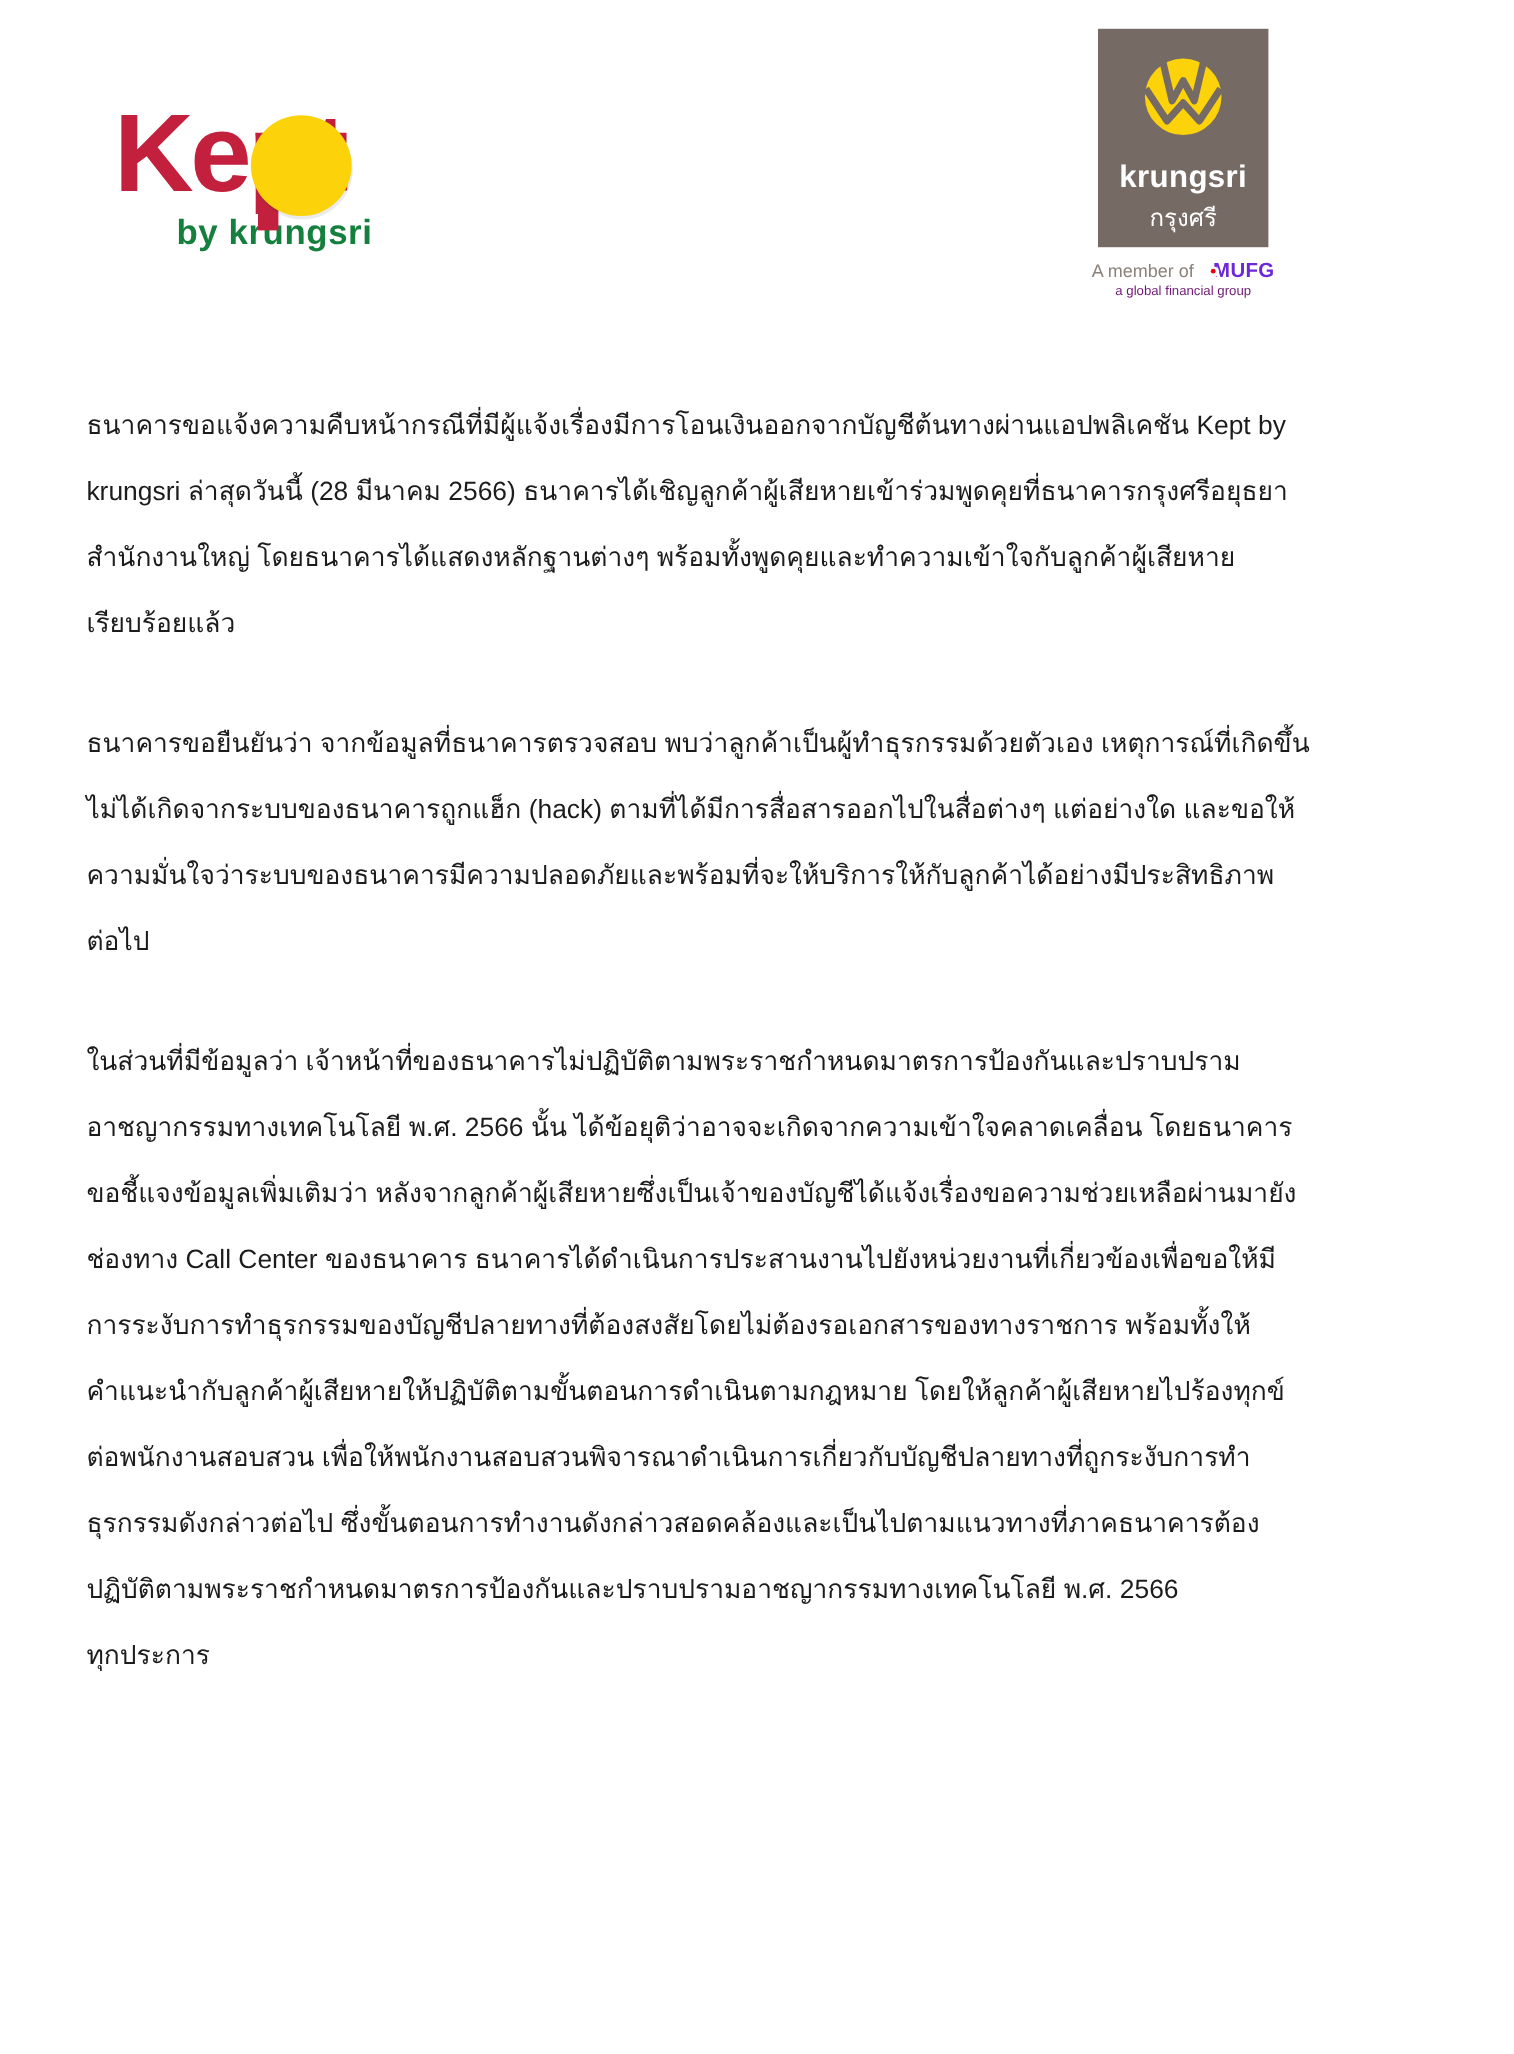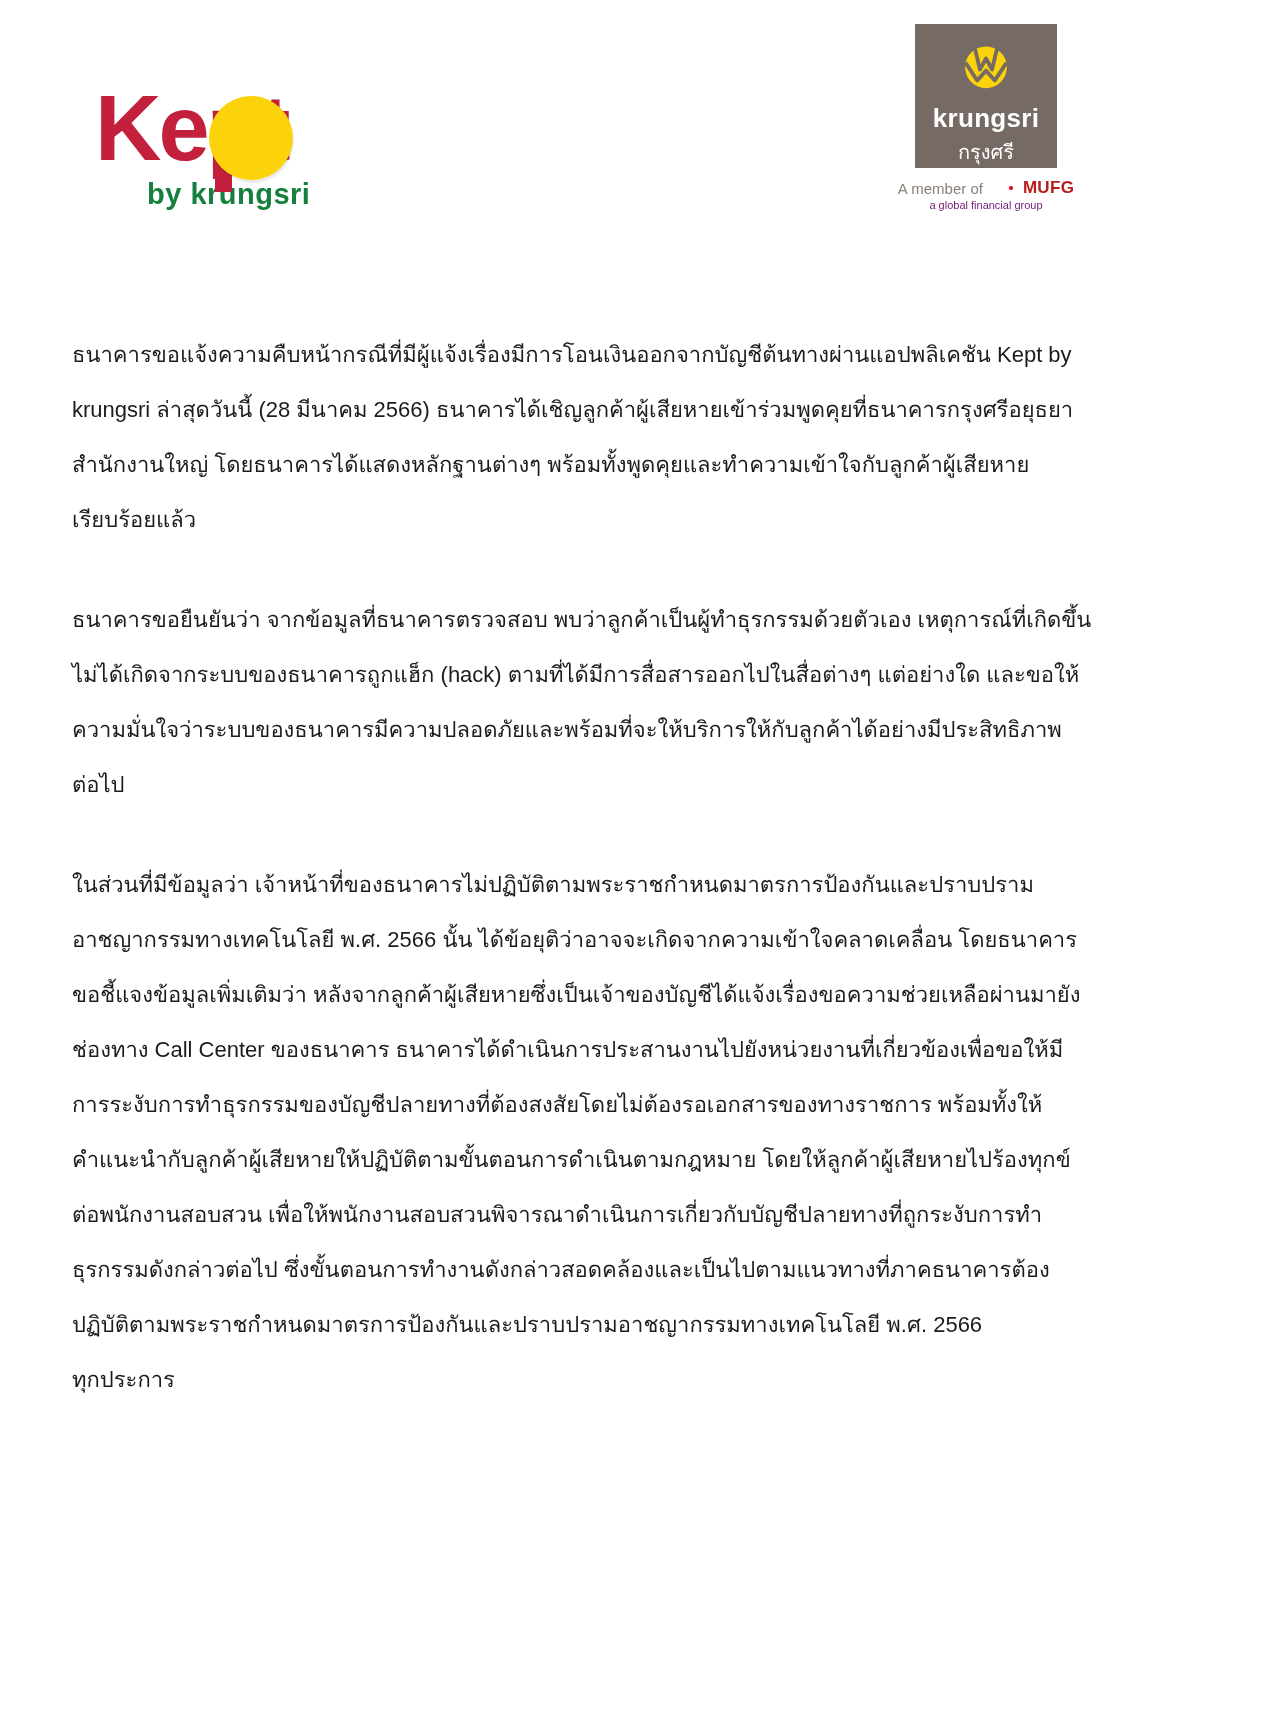--- a/index.html
+++ b/index.html
@@ -9,30 +9,30 @@
   
   .header{position:relative;height:265px;}
 
   .kept-logo{position:absolute;left:95px;top:82px;width:260px;}
   .kept-word{position:relative;font-size:92px;line-height:92px;font-weight:800;letter-spacing:-3px;color:#c2203c;}
   .kept-dot{position:absolute;left:114px;top:14px;width:84px;height:84px;border-radius:50%;background:#fcd20a;box-shadow:1px 3px 0 rgba(0,0,0,0.08);}
   .kept-stem{position:absolute;left:120px;top:60px;width:17px;height:50px;background:#c2203c;}
   .kept-sub{margin:4px 0 0 52px;font-size:29px;font-weight:700;letter-spacing:0.5px;color:#15803d;}
 
   .krungsri-block{position:absolute;right:205px;top:24px;width:142px;text-align:center;}
-  .krungsri-square{width:142px;height:144px;background:#766a64;display:flex;flex-direction:column;align-items:center;justify-content:flex-start;padding-top:18px;box-sizing:border-box;}
+  .krungsri-square{width:142px;height:182px;background:#766a64;display:flex;flex-direction:column;align-items:center;justify-content:flex-start;padding-top:18px;box-sizing:border-box;}
   .krungsri-square svg{display:block;}
   .k-name{color:#ffffff;font-size:26px;font-weight:700;margin-top:6px;letter-spacing:0.3px;}
   .k-thai{color:#ffffff;font-size:20px;margin-top:2px;}
-  .mufg-line{margin-top:10px;display:flex;align-items:center;justify-content:center;gap:20px;white-space:nowrap;}
+  .mufg-line{margin-top:10px;display:flex;align-items:center;justify-content:center;gap:8px;white-space:nowrap;}
   .mufg-prefix{font-size:15px;color:#8a8178;}
   .mufg-icon{display:inline-block;width:17px;height:17px;border-radius:50%;background:#e60012;position:relative;}
   .mufg-icon::after{content:"";position:absolute;left:4px;top:4px;width:9px;height:9px;border-radius:50%;background:#fff;}
   .mufg-icon::before{content:"";position:absolute;left:6.5px;top:6.5px;width:4px;height:4px;border-radius:50%;background:#e60012;z-index:1;}
-  .mufg-brand{font-size:17px;font-weight:800;color:#b91c1c;letter-spacing:0.3px;}
+  .mufg-brand{font-size:17px;font-weight:800;color:#6d28d9;letter-spacing:0.3px;}
   .mufg-line2{font-size:11px;color:#701a75;margin-top:1px;white-space:nowrap;}
 
   
   .doc{padding:0 72px;}
   .doc-title{font-size:29px;font-weight:700;margin:28px 0 0;color:#141414;}
   .doc p{white-space:pre-line;font-size:22px;line-height:55px;margin:0;text-align:justify;}
   .doc p.para{margin-top:45px;}
   .doc p.first{margin-top:62px;}
 </style>
 </head>

